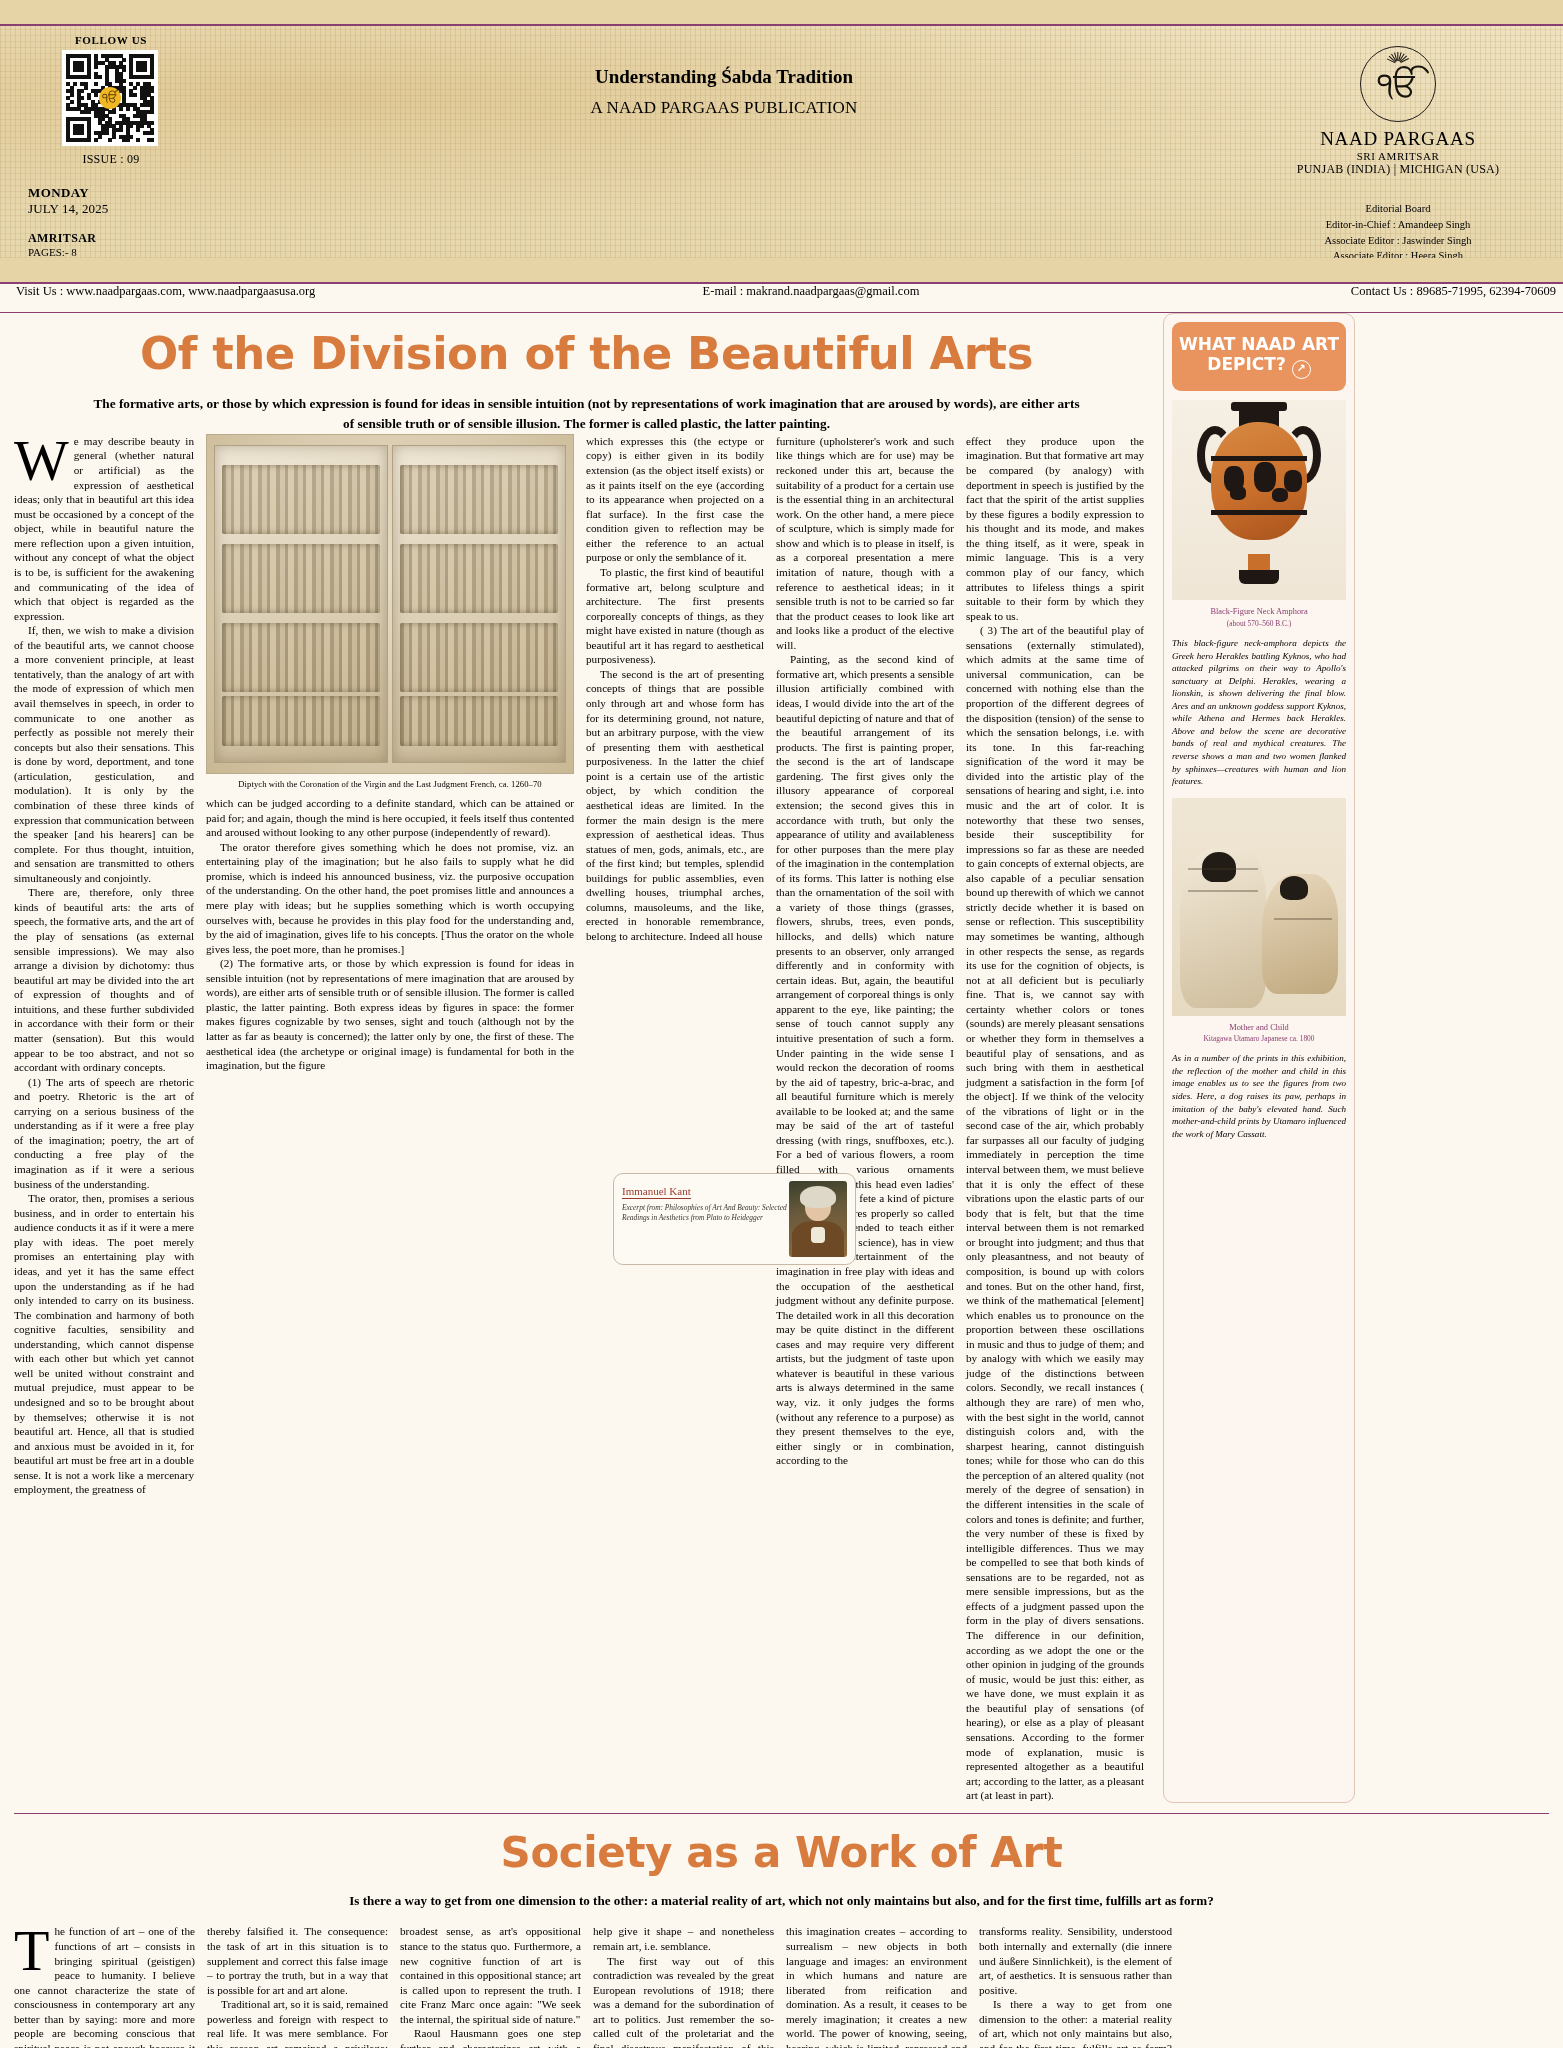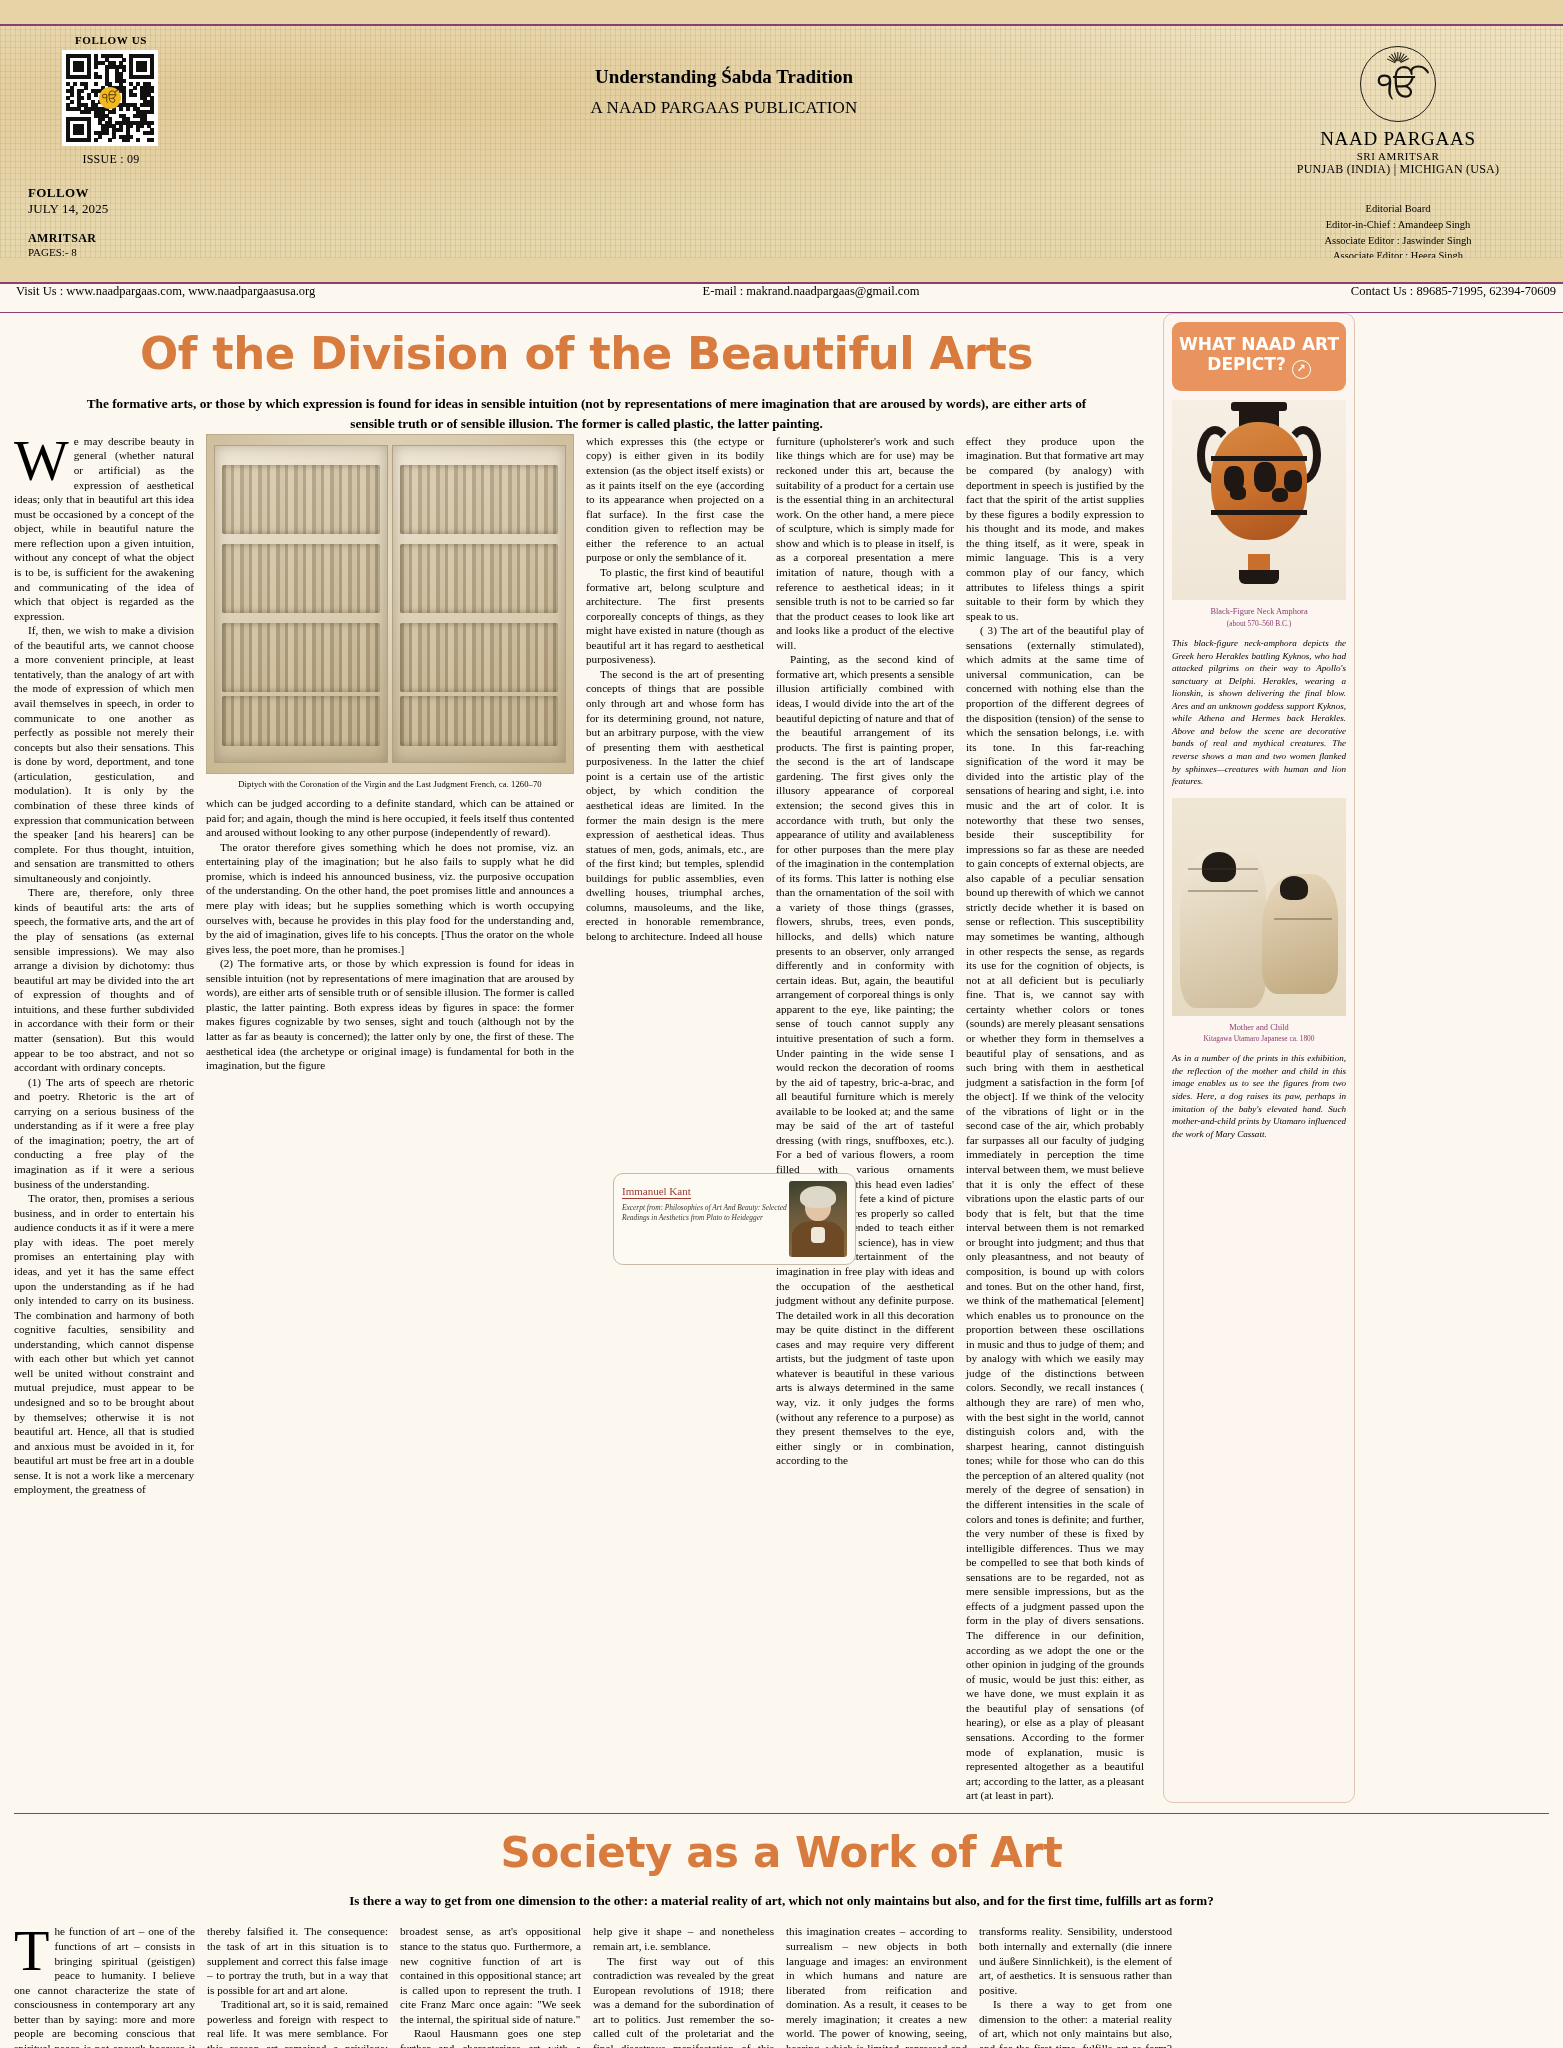--- a/index.html
+++ b/index.html
@@ -545,21 +545,21 @@
           <div class="mod" style="left: 4px; top: 88.48px; width: 4px; height: 4px;"></div>
           <div class="mod" style="left: 7.52px; top: 88.48px; width: 4px; height: 4px;"></div>
           <div class="mod" style="left: 11.04px; top: 88.48px; width: 4px; height: 4px;"></div>
           <div class="mod" style="left: 14.56px; top: 88.48px; width: 4px; height: 4px;"></div>
           <div class="mod" style="left: 18.08px; top: 88.48px; width: 4px; height: 4px;"></div>
           <div class="mod" style="left: 21.6px; top: 88.48px; width: 4px; height: 4px;"></div>
           <div class="mod" style="left: 25.12px; top: 88.48px; width: 4px; height: 4px;"></div>
         </div>
       <div class="issue">ISSUE : 09</div>
       <div class="daybox">
-        <div class="day">FOLLOW</div>
+        <div class="day">MONDAY</div>
         <div class="date">JULY 14, 2025</div>
       </div>
       <div class="city">AMRITSAR</div>
       <div class="pages">PAGES:- 8</div>
       <div class="price">₹25</div>
     </div>
 
     <div class="mh-center">
       <div class="tagline">Understanding Śabda Tradition</div>
       <div class="subtag">A NAAD PARGAAS PUBLICATION</div>
@@ -599,21 +599,21 @@
   <div class="c2">E-mail : makrand.naadpargaas@gmail.com</div>
   <div class="c3">Contact Us : 89685-71995, 62394-70609</div>
 </div>
 
 <div id="page">
 
   <div style="display:flex;">
 
     <div style="width:1145px;">
       <div class="headline">Of the Division of the Beautiful Arts</div>
-      <div class="standfirst">The formative arts, or those by which expression is found for ideas in sensible intuition (not by representations of mere imagination that are aroused by words), are either arts of sensible truth or of sensible illusion. The former is called plastic, the latter painting.</div>
+      <div class="standfirst">The formative arts, or those by which expression is found for ideas in sensible intuition (not by representations of work imagination that are aroused by words), are either arts of sensible truth or of sensible illusion. The former is called plastic, the latter painting.</div>
 
       <div class="art-top">
 
         <div class="col c-a">
           <p class="first dropcap">We may describe beauty in general (whether natural or artificial) as the expression of aesthetical ideas; only that in beautiful art this idea must be occasioned by a concept of the object, while in beautiful nature the mere reflection upon a given intuition, without any concept of what the object is to be, is sufficient for the awakening and communicating of the idea of which that object is regarded as the expression.</p>
           <p>If, then, we wish to make a division of the beautiful arts, we cannot choose a more convenient principle, at least tentatively, than the analogy of art with the mode of expression of which men avail themselves in speech, in order to communicate to one another as perfectly as possible not merely their concepts but also their sensations. This is done by word, deportment, and tone (articulation, gesticulation, and modulation). It is only by the combination of these three kinds of expression that communication between the speaker [and his hearers] can be complete. For thus thought, intuition, and sensation are transmitted to others simultaneously and conjointly.</p>
           <p>There are, therefore, only three kinds of beautiful arts: the arts of speech, the formative arts, and the art of the play of sensations (as external sensible impressions). We may also arrange a division by dichotomy: thus beautiful art may be divided into the art of expression of thoughts and of intuitions, and these further subdivided in accordance with their form or their matter (sensation). But this would appear to be too abstract, and not so accordant with ordinary concepts.</p>
           <p>(1) The arts of speech are rhetoric and poetry. Rhetoric is the art of carrying on a serious business of the understanding as if it were a free play of the imagination; poetry, the art of conducting a free play of the imagination as if it were a serious business of the understanding.</p>
           <p>The orator, then, promises a serious business, and in order to entertain his audience conducts it as if it were a mere play with ideas. The poet merely promises an entertaining play with ideas, and yet it has the same effect upon the understanding as if he had only intended to carry on its business. The combination and harmony of both cognitive faculties, sensibility and understanding, which cannot dispense with each other but which yet cannot well be united without constraint and mutual prejudice, must appear to be undesigned and so to be brought about by themselves; otherwise it is not beautiful art. Hence, all that is studied and anxious must be avoided in it, for beautiful art must be free art in a double sense. It is not a work like a mercenary employment, the greatness of</p>
         </div>

